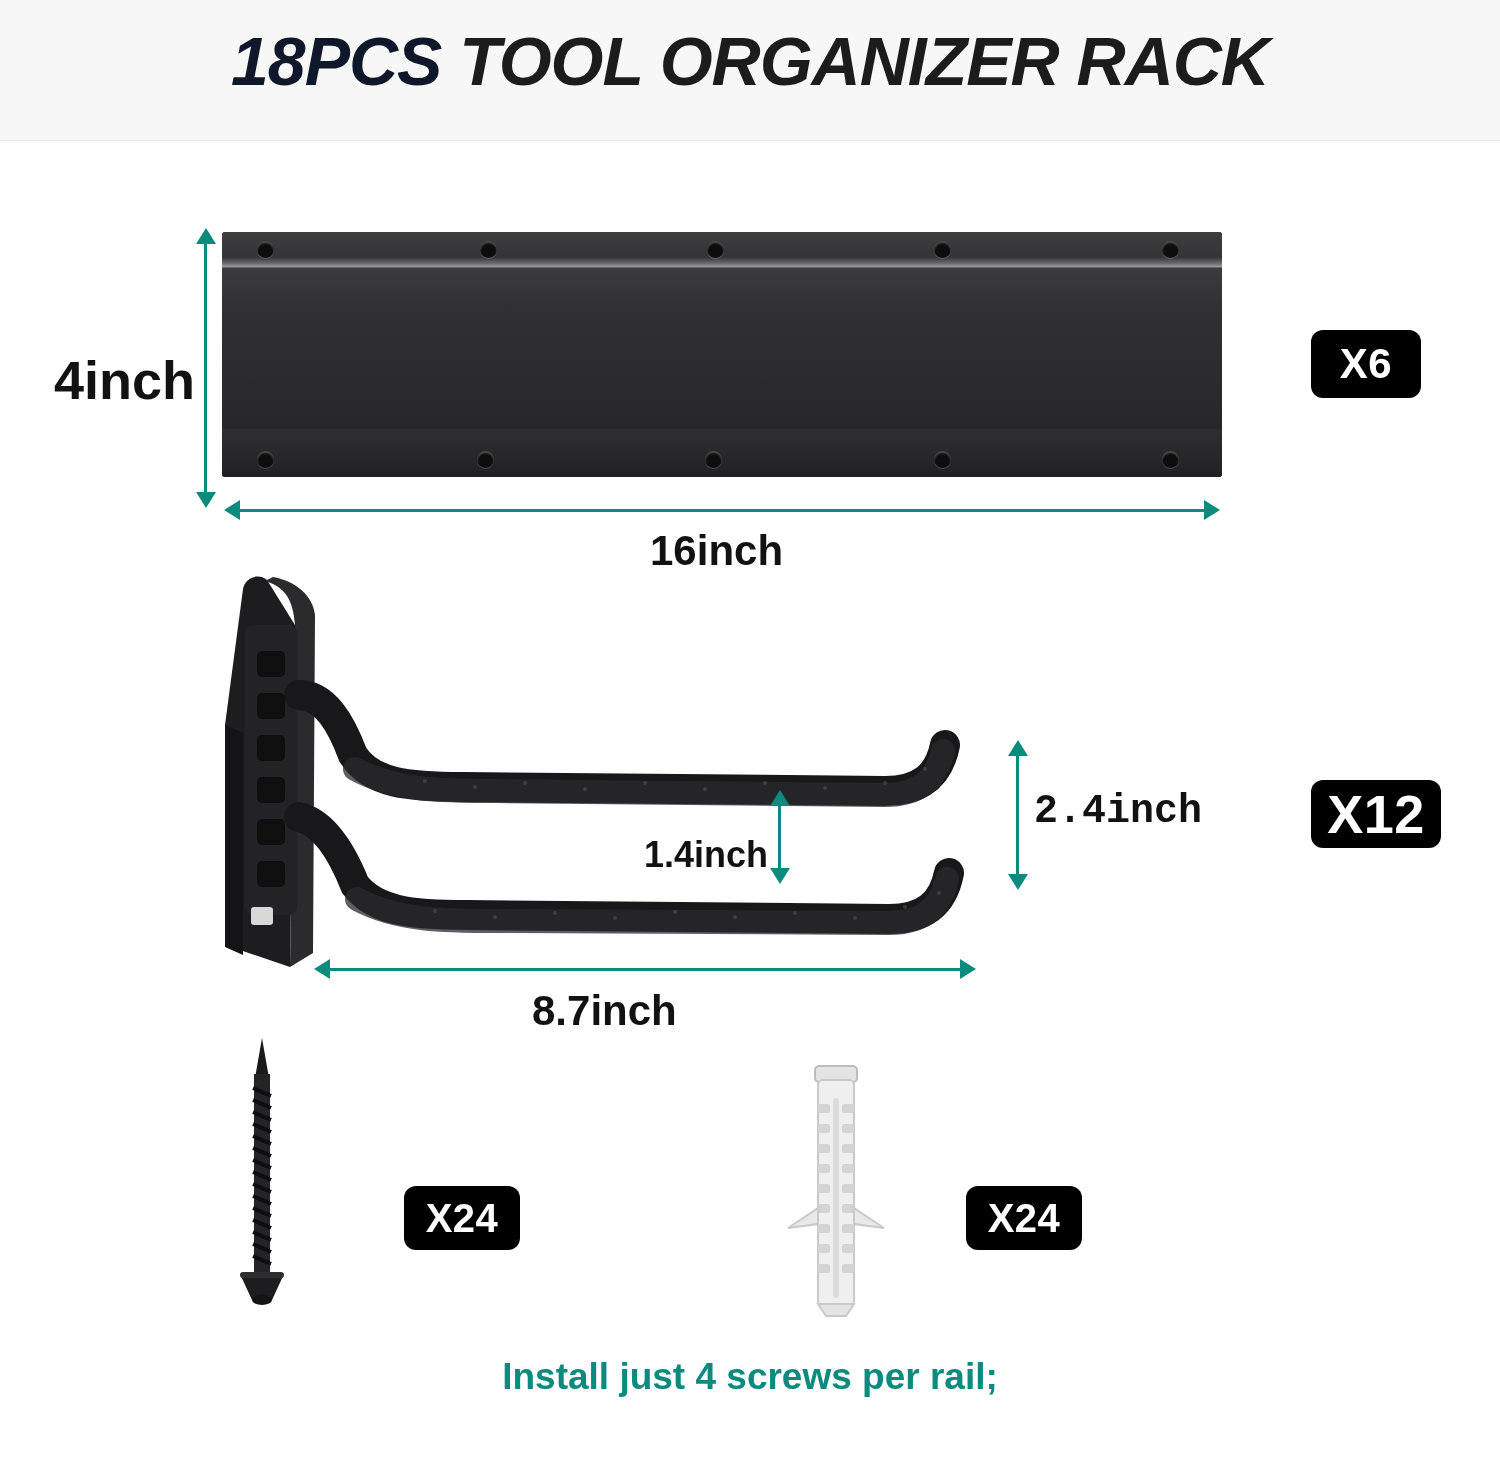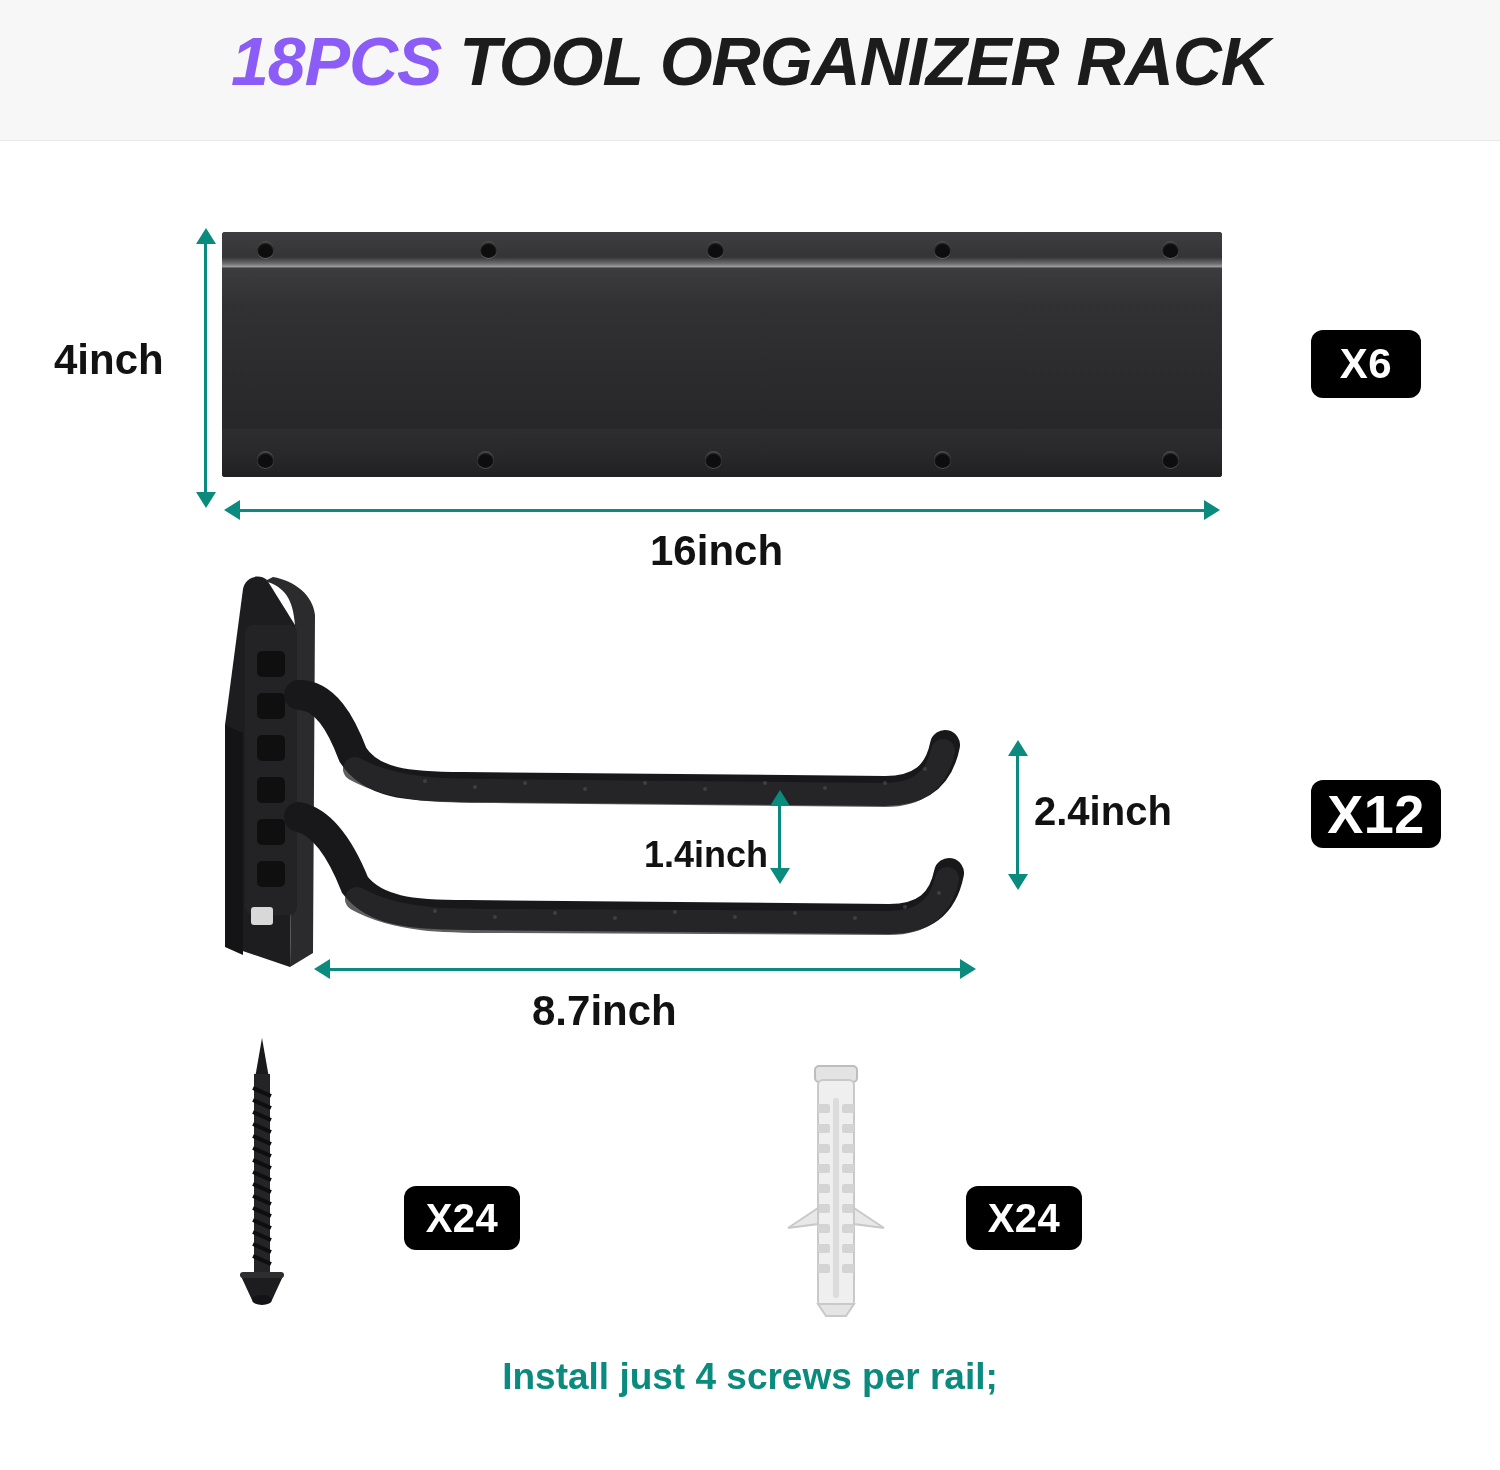--- a/index.html
+++ b/index.html
@@ -31,21 +31,21 @@
     width: 1500px;
     text-align: center;
     font-size: 68px;
     font-weight: bold;
     font-style: italic;
     letter-spacing: -1px;
     color: #1c1c1c;
     white-space: nowrap;
   }
   .header-title .accent {
-    color: #8b5cf6;
+    color: #0f172a;
   }
 
   
   .label {
     position: absolute;
     font-weight: bold;
     color: #121212;
     white-space: nowrap;
   }
   .qty-badge {
@@ -158,21 +158,21 @@
   <div class="header-title">
     <span class="accent">18PCS</span><span> TOOL ORGANIZER RACK</span>
   </div>
 </div>
 
 <div>
 
   <div class="dim-line-v" style="left:204px; top:240px; height:258px;"></div>
   <div class="arrow arrow-up" style="left:196px; top:228px;"></div>
   <div class="arrow arrow-down" style="left:196px; top:492px;"></div>
-  <div class="label" style="left:54px; top:336px; font-size:42px;">4inch</div>
+  <div class="label" style="left:54px; top:349px; font-size:54px;">4inch</div>
 
   <div class="rail-wrap">
     <div class="rail-body"></div>
     <div class="rail-toplip"></div>
     <div class="rail-lowerlip"></div>
 
     <div class="hole" style="left:35px; top:9px;"></div>
     <div class="hole" style="left:258px; top:9px;"></div>
     <div class="hole" style="left:485px; top:9px;"></div>
     <div class="hole" style="left:712px; top:9px;"></div>
@@ -238,21 +238,21 @@
       <circle cx="600" cy="358" r="2"></circle>
         <circle cx="660" cy="363" r="2"></circle>
       <circle cx="710" cy="352" r="2"></circle>
         <circle cx="744" cy="338" r="2"></circle>
     </g>
   </svg>
 
   <div class="dim-line-v" style="left:1016px; top:752px; height:128px;"></div>
   <div class="arrow arrow-up" style="left:1008px; top:740px;"></div>
   <div class="arrow arrow-down" style="left:1008px; top:874px;"></div>
-  <div class="label" style="left:1034px; top:789px; font-size:40px;">2.4inch</div>
+  <div class="label" style="left:1034px; top:789px; font-size:40px;font-family:Liberation Mono, monospace;">2.4inch</div>
 
   <div class="dim-line-v" style="left:778px; top:800px; height:76px;"></div>
   <div class="arrow arrow-up" style="left:770px; top:790px;"></div>
   <div class="arrow arrow-down" style="left:770px; top:868px;"></div>
   <div class="label" style="left:644px; top:834px; font-size:36px;">1.4inch</div>
 
   <div class="dim-line-h" style="left:330px; top:968px; width:632px;"></div>
   <div class="arrow arrow-left" style="left:314px; top:959px;"></div>
   <div class="arrow arrow-right" style="left:960px; top:959px;"></div>
   <div class="label" style="left:532px; top:987px; font-size:42px;">8.7inch</div>

